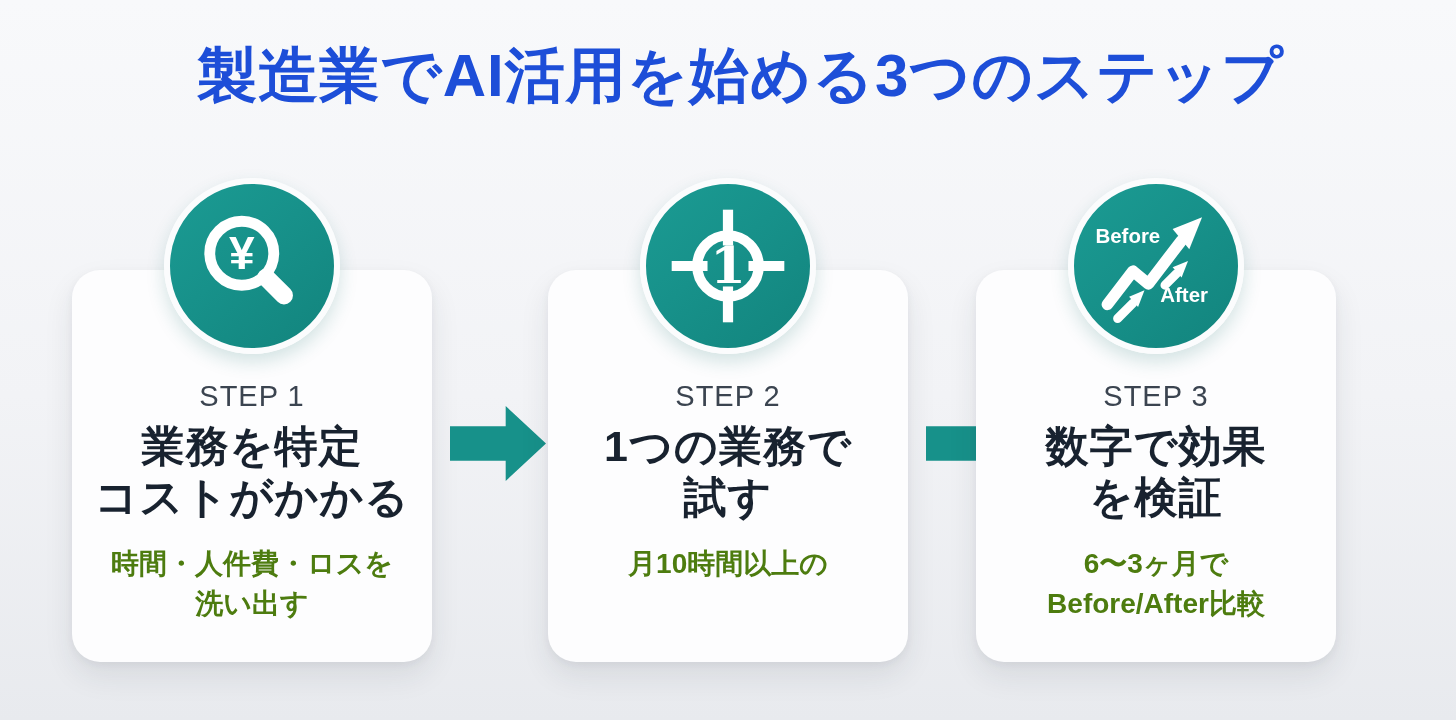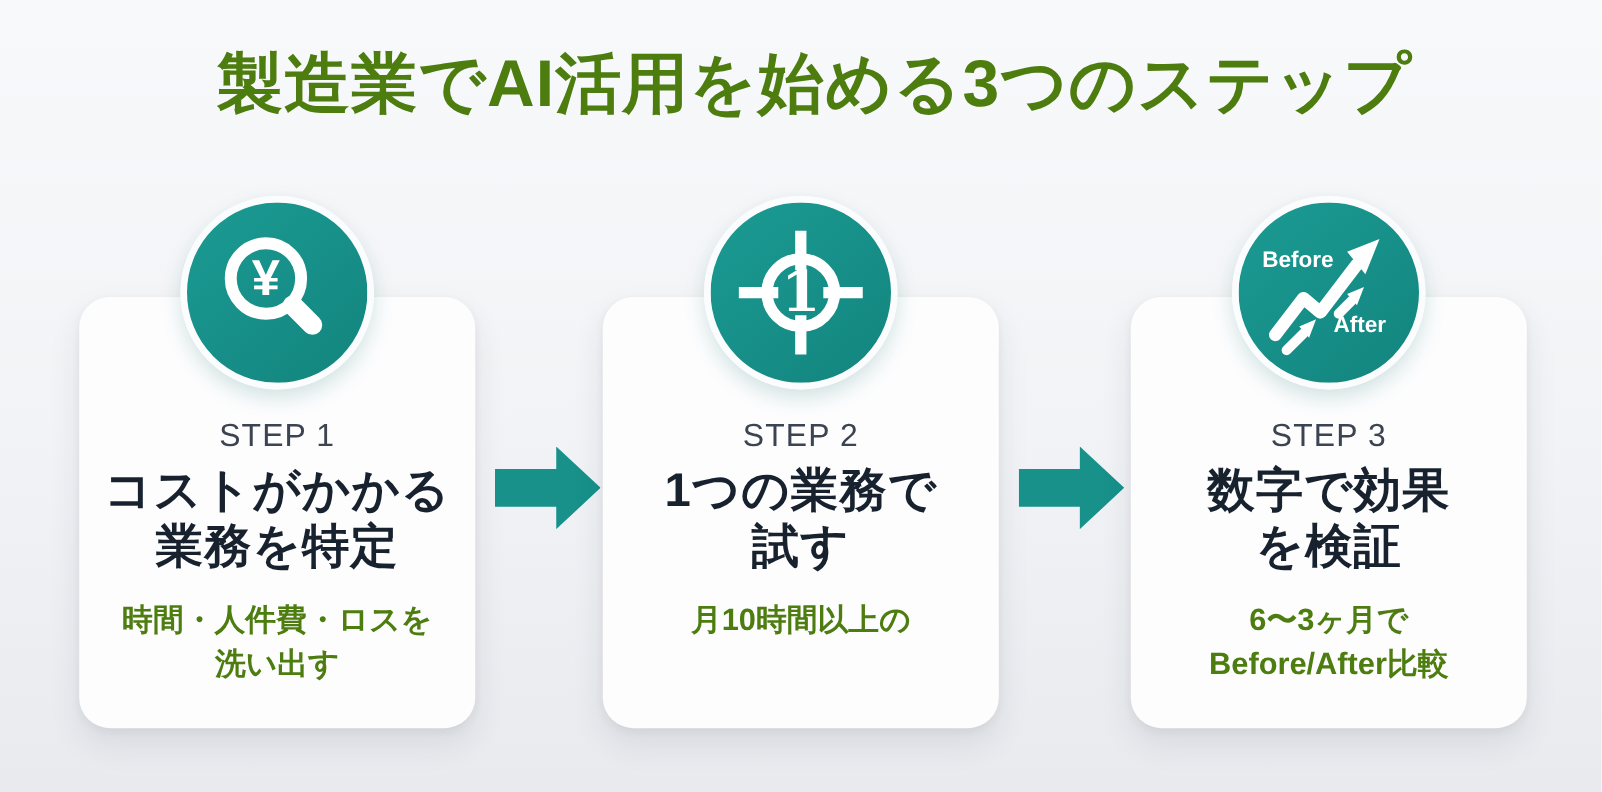--- a/index.html
+++ b/index.html
@@ -11,37 +11,37 @@
   }
   .main-title {
     position: absolute;
     top: 36px;
     left: 0;
     width: 100%;
     text-align: center;
     font-size: 60px;
     font-weight: 900;
     letter-spacing: 1px;
-    color: #4d7c0f;
+    color: #1d4ed8;
     padding-left: 25px;
   }
   .card {
     position: absolute;
     top: 270px;
     width: 360px;
     height: 392px;
     background: #fdfdfe;
     border-radius: 28px;
     box-shadow: 0 14px 30px rgba(30, 42, 60, 0.09), 0 3px 8px rgba(30, 42, 60, 0.05);
     text-align: center;
     padding-top: 110px;
   }
   .card-1 { left: 72px; }
   .card-2 { left: 548px; }
-  .card-3 { left: 1028px; }
+  .card-3 { left: 976px; }
   .icon-circle {
     position: absolute;
     top: -92px;
     left: 50%;
     transform: translateX(-50%);
     width: 176px;
     height: 176px;
     border-radius: 50%;
     background: linear-gradient(140deg, #1b9b93 0%, #17918a 45%, #12847d 100%);
     border: 6px solid #fbfcfd;
@@ -92,22 +92,22 @@
 <div class="card card-1">
   <div class="icon-circle">
     <svg viewBox="0 0 100 100">
       <circle cx="42" cy="40" r="25" fill="none" stroke="#ffffff" stroke-width="8.5"></circle>
       <line x1="61" y1="59" x2="75" y2="73" stroke="#ffffff" stroke-width="14" stroke-linecap="round"></line>
       <text class="svg-label" x="42" y="52" text-anchor="middle" fill="#ffffff" font-size="36" font-weight="900">¥</text>
     </svg>
   </div>
   <div class="step-label">STEP 1</div>
   <div class="card-title">
+    <div>業務を特定</div>
     <div>コストがかかる</div>
-    <div>業務を特定</div>
   </div>
   <div class="card-sub">
     <div>時間・人件費・ロスを</div>
     <div>洗い出す</div>
   </div>
 </div>
 
 <div class="flow-arrow flow-arrow-1"></div>
 
 <div class="card card-2">

